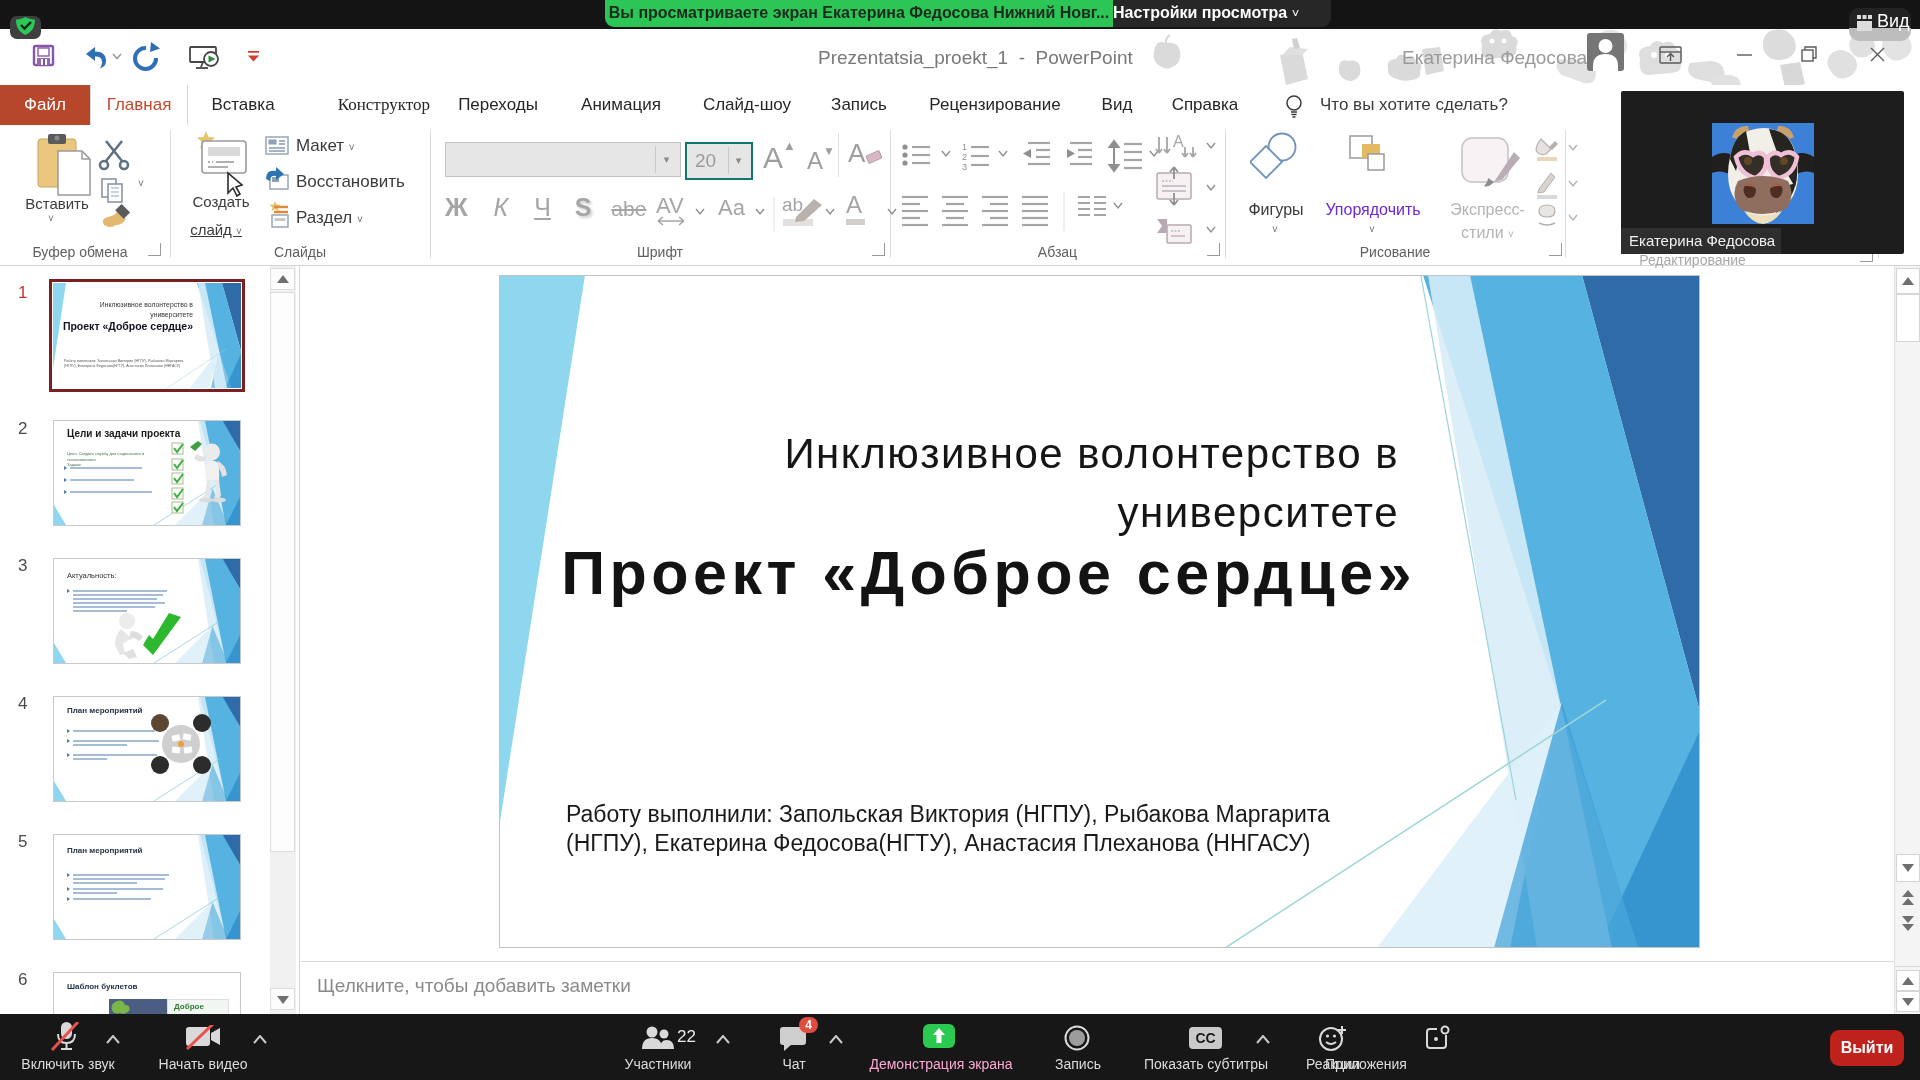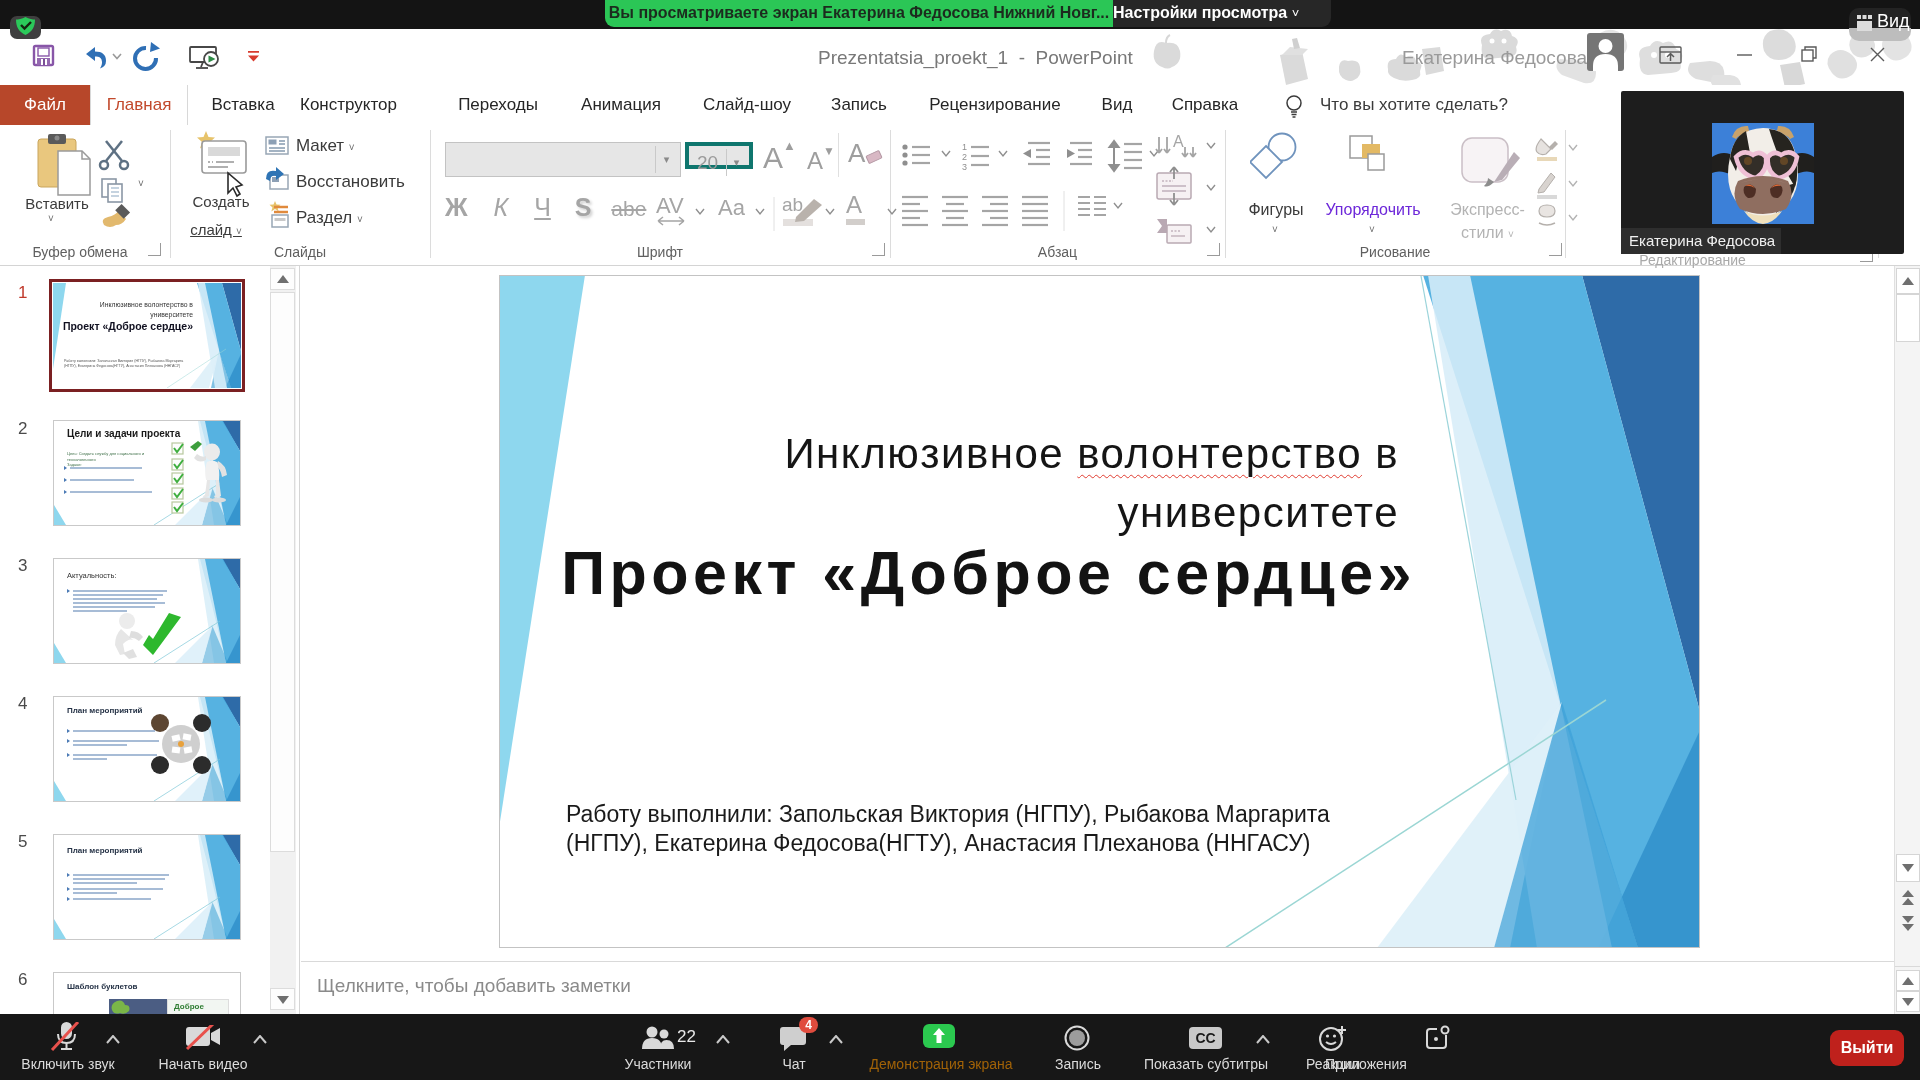--- a/index.html
+++ b/index.html
@@ -121,21 +121,21 @@
     <rect x="1" y="0" width="4" height="4" fill="#dcdcdc"></rect>
       <rect x="6.5" y="0" width="4" height="4" fill="#dcdcdc"></rect>
       <rect x="12" y="0" width="4" height="4" fill="#dcdcdc"></rect>
   </svg>
   <div class="abs" style="left:1877px;top:11px;color:#fff;font-size:18px;">Вид</div>
 
   <div class="abs" id="tabrow" style="left:0;top:85px;width:1920px;height:40px;background:#fff;font-size:17px;color:#262626;">
     <div class="abs" style="left:0;top:0;width:90px;height:40px;background:#b7472a;color:#fff;text-align:center;line-height:39px;">Файл</div>
     <div class="abs" style="left:90px;top:0;width:98px;height:41px;background:#fff;border-left:1px solid #d8d8d8;border-right:1px solid #d8d8d8;color:#c2492c;text-align:center;line-height:39px;">Главная</div>
     <div class="abs tab" style="left:198px;top:0;width:90px;text-align:center;line-height:39px;">Вставка</div>
-    <div class="abs tab" style="left:300px;top:0;width:130px;text-align:left;line-height:39px;">Конструктор</div>
+    <div class="abs tab" style="left:300px;top:0;width:130px;text-align:right;line-height:39px;font-family:Liberation Serif, serif;">Конструктор</div>
     <div class="abs tab" style="left:442px;top:0;width:112px;text-align:center;line-height:39px;">Переходы</div>
     <div class="abs tab" style="left:566px;top:0;width:110px;text-align:center;line-height:39px;">Анимация</div>
     <div class="abs tab" style="left:688px;top:0;width:118px;text-align:center;line-height:39px;">Слайд-шоу</div>
     <div class="abs tab" style="left:818px;top:0;width:82px;text-align:center;line-height:39px;">Запись</div>
     <div class="abs tab" style="left:912px;top:0;width:166px;text-align:center;line-height:39px;">Рецензирование</div>
     <div class="abs tab" style="left:1090px;top:0;width:54px;text-align:center;line-height:39px;">Вид</div>
     <div class="abs tab" style="left:1156px;top:0;width:98px;text-align:center;line-height:39px;">Справка</div>
     <svg class="abs" style="left:1283px;top:9px;" width="22" height="24" viewBox="0 0 22 24">
       <g stroke="#3b3b3b" stroke-width="1.5" fill="none">
         <circle cx="11" cy="9" r="7"></circle>
@@ -230,21 +230,21 @@
         <rect x="10.5" y="83" width="11" height="3" fill="#c9c9c9"></rect>
       </g>
     </svg>
     <div class="abs" style="left:296px;top:11px;font-size:17px;color:#3b3b3b;">Макет <span class="chev">˅</span></div>
     <div class="abs" style="left:296px;top:47px;font-size:17px;color:#3b3b3b;">Восстановить</div>
     <div class="abs" style="left:296px;top:83px;font-size:17px;color:#3b3b3b;">Раздел <span class="chev">˅</span></div>
 
     <div class="abs" style="left:445px;top:17px;width:236px;height:35px;background:#e6e6e6;border:1px solid #c3c3c3;">
       <div class="abs" style="right:3px;top:3px;width:22px;height:27px;border-left:1px solid #c9c9c9;color:#8a8a8a;font-size:11px;text-align:center;line-height:27px;">▾</div>
     </div>
-    <div class="abs" style="left:685px;top:17px;width:68px;height:27px;background:#e6e6e6;border:4px solid #0f766e;font-size:19px;color:#9b9b9b;line-height:33px;padding-left:8px;">20
+    <div class="abs" style="left:685px;top:17px;width:68px;height:38px;background:#e6e6e6;border:2px solid #0f766e;font-size:19px;color:#9b9b9b;line-height:33px;padding-left:8px;">20
       <div class="abs" style="right:3px;top:3px;width:20px;height:27px;border-left:1px solid #c9c9c9;color:#8a8a8a;font-size:11px;text-align:center;line-height:27px;">▾</div>
     </div>
     <div class="abs" style="left:763px;top:13px;font-size:30px;color:#9e9e9e;">А<span style="font-size:13px;vertical-align:18px;">▲</span></div>
     <div class="abs" style="left:807px;top:19px;font-size:24px;color:#9e9e9e;">А<span style="font-size:12px;vertical-align:14px;">▼</span></div>
     <div class="abs" style="left:838px;top:8px;width:1px;height:44px;background:#e0e0e0;"></div>
     <div class="abs" style="left:848px;top:13px;font-size:26px;color:#9e9e9e;">А</div>
     <svg class="abs" style="left:864px;top:22px;" width="22" height="18" viewBox="0 0 22 18">
         <rect x="3" y="6" width="14" height="8" rx="1" transform="rotate(-25 10 10)" fill="#d8b8c4" stroke="#b498a4" stroke-width="1"></rect>
       </svg>
     <div class="abs" style="left:445px;top:68px;width:440px;font-size:25px;color:#a5a5a5;">
@@ -631,21 +631,21 @@
       <polygon points="1083,0 1201,0 1201,437" fill="#2e6ba8"></polygon>
       <polygon points="924,0 1083,0 1201,437 1201,673 1139,673" fill="#49acdf" fill-opacity="0.93"></polygon>
       <polygon points="1099,673 1201,455 1201,673" fill="#1d7dc0" fill-opacity="0.55"></polygon>
       <polygon points="1061,427 1139,673 1011,673" fill="#2d9ad2" fill-opacity="0.6"></polygon>
       <polygon points="929,0 971,0 1113,673 1038,673" fill="#d7edf8" fill-opacity="0.88"></polygon>
       <polygon points="1063,427 995,673 878,673" fill="#ddf0f9" fill-opacity="0.92"></polygon>
       <polygon points="1063,427 1139,673 995,673" fill="#3fa2d8" fill-opacity="0.75"></polygon>
       <line x1="726" y1="673" x2="1107" y2="425" stroke="#9bd6d4" stroke-width="1.5"></line>
       <line x1="922" y1="1" x2="1017" y2="525" stroke="#9bd4da" stroke-width="1.2"></line>
     </svg>
-    <div class="abs" style="right:300px;top:148px;width:880px;text-align:right;font-size:42px;letter-spacing:1.5px;line-height:59px;color:#151515;">Инклюзивное <span style="text-decoration:underline;text-decoration-style:wavy;text-decoration-color:#e03c31;text-decoration-thickness:1px;text-underline-offset:6px;">волонтерство</span> в<br>университете</div>
+    <div class="abs" style="right:300px;top:148px;width:880px;text-align:right;font-size:42px;letter-spacing:1.5px;line-height:59px;color:#151515;">Инклюзивное <span style="text-decoration-style:wavy;text-decoration-color:#e03c31;text-decoration-thickness:1px;text-underline-offset:6px;">волонтерство</span> в<br>университете</div>
     <div class="abs" style="right:283px;top:262px;width:900px;text-align:right;font-size:61px;letter-spacing:4.5px;font-weight:bold;color:#131313;">Проект «Доброе сердце»</div>
     <div class="abs" style="left:66px;top:524px;width:800px;font-size:23px;line-height:29px;color:#1a1a1a;white-space:nowrap;">Работу выполнили: Запольская Виктория (НГПУ), Рыбакова Маргарита<br>(НГПУ), Екатерина Федосова(НГТУ), Анастасия Плеханова (ННГАСУ)</div>
   </div>
 
   <div class="abs" id="scrollmain" style="left:1894px;top:266px;width:26px;height:748px;background:#f4f4f4;border-left:1px solid #e0e0e0;">
     <div class="abs" style="left:1px;top:2px;width:24px;height:26px;background:#fff;border:1px solid #d5d5d5;text-align:center;"><svg width="12" height="8" viewBox="0 0 12 8" style="margin-top:8px;">
           <path d="M6 0 L12 8 L0 8 Z" fill="#6f6f6f"></path>
         </svg></div>
     <div class="abs" style="left:1px;top:28px;width:24px;height:48px;background:#fff;border:1px solid #d5d5d5;"></div>
     <div class="abs" style="left:1px;top:588px;width:24px;height:28px;background:#fff;border:1px solid #d5d5d5;text-align:center;"><svg width="12" height="8" viewBox="0 0 12 8" style="margin-top:9px;">
@@ -717,21 +717,21 @@
     <div class="abs" style="left:829px;top:16px;"><svg width="14" height="9" viewBox="0 0 14 9">
           <path d="M1 8 L7 1 L13 8" stroke="#c9c9c9" stroke-width="2" fill="none"></path>
         </svg></div>
     <div class="zlabel" style="left:764px;top:42px;width:60px;">Чат</div>
 
     <div class="abs" style="left:923px;top:10px;width:32px;height:24px;background:#2bc94f;border-radius:6px;">
       <svg width="32" height="24" viewBox="0 0 32 24">
           <path d="M16 4 L22 11 L18.5 11 L18.5 19 L13.5 19 L13.5 11 L10 11 Z" fill="#fff"></path>
         </svg>
     </div>
-    <div class="zlabel" style="left:855px;top:42px;width:172px;color:#a16207;white-space:nowrap;">Демонстрация экрана</div>
+    <div class="zlabel" style="left:855px;top:42px;width:172px;color:#f9a8d4;white-space:nowrap;">Демонстрация экрана</div>
 
     <svg class="abs" style="left:1064px;top:11px;" width="26" height="26" viewBox="0 0 26 26">
       <circle cx="13" cy="13" r="11.5" stroke="#d9d9d9" stroke-width="2" fill="none"></circle>
       <circle cx="13" cy="13" r="8" fill="#9c9c9c"></circle>
     </svg>
     <div class="zlabel" style="left:1048px;top:42px;width:60px;">Запись</div>
 
     <div class="abs" style="left:1189px;top:13px;width:33px;height:22px;background:#c9c9c9;border-radius:4px;color:#1a1a1a;font-weight:bold;font-size:14px;text-align:center;line-height:22px;">CC</div>
     <div class="abs" style="left:1256px;top:16px;"><svg width="14" height="9" viewBox="0 0 14 9">
           <path d="M1 8 L7 1 L13 8" stroke="#c9c9c9" stroke-width="2" fill="none"></path>

